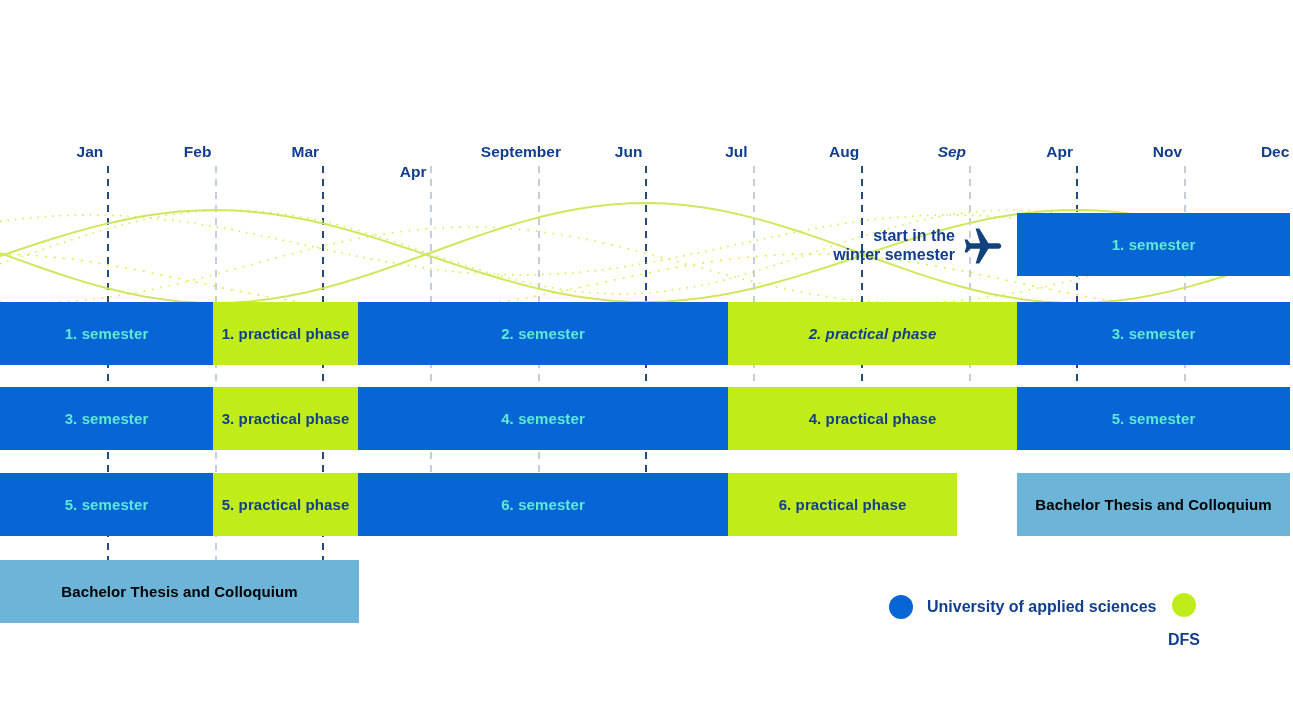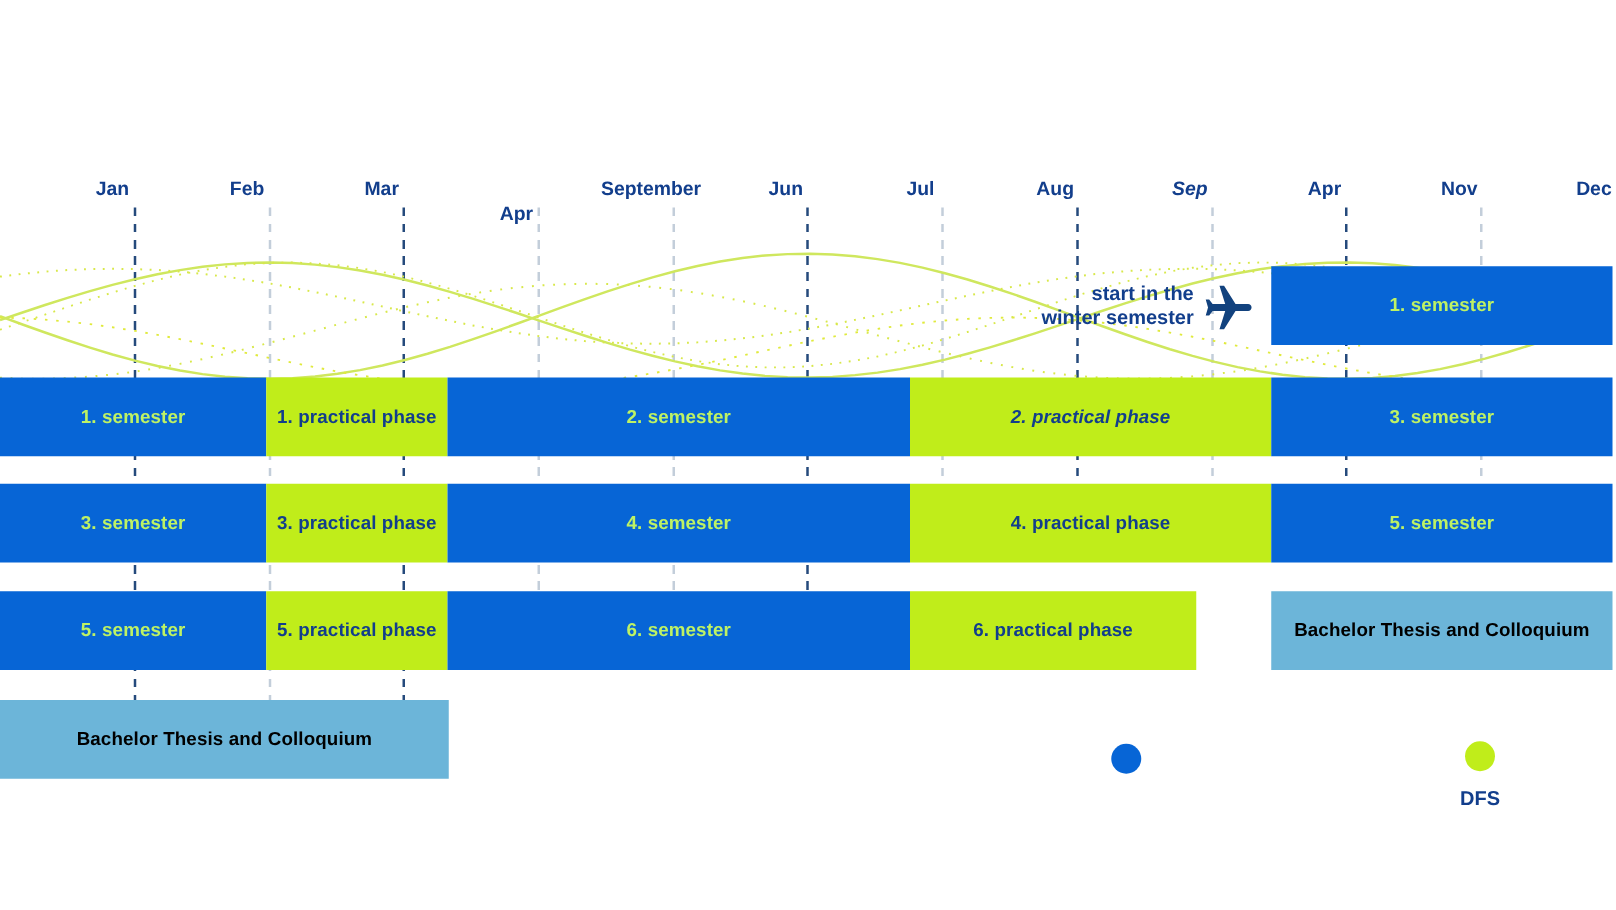--- a/index.html
+++ b/index.html
@@ -10,21 +10,21 @@
   .month-label{
     position:absolute;top:142px;height:19px;text-align:center;
     font-size:15.5px;font-weight:700;color:#123e8c;line-height:19px;padding-left:36px;
   }
   .grid-line{position:absolute;width:2px;top:166px;}
   #waves{position:absolute;left:0;top:160px;pointer-events:none;}
   .bar{
     position:absolute;height:63px;display:flex;align-items:center;justify-content:center;
     font-size:15px;font-weight:700;letter-spacing:.1px;white-space:nowrap;
   }
-  .bar.uni{color:#bef264;}
+  .bar.uni{color:#5eead4;}
   .bar.dfs{color:#123e8c;}
   .bar.thesis{color:#000000;}
   #start-note{
     position:absolute;top:226px;right:338px;text-align:right;
     font-size:16px;font-weight:700;color:#123e8c;line-height:19px;
   }
   #plane{position:absolute;left:958px;top:224px;}
   .legend-item{position:absolute;top:593px;height:28px;display:flex;align-items:center;gap:14px;}
   .legend-dot{width:24px;height:24px;border-radius:50%;flex:0 0 auto;}
   .legend-text{font-size:16px;font-weight:700;color:#123e8c;white-space:nowrap;}
@@ -97,20 +97,21 @@
       <div class="bar dfs" style="left: 213px; top: 473px; width: 145px; background: rgb(192, 237, 26);">5. practical phase</div>
       <div class="bar uni" style="left: 358px; top: 473px; width: 370px; background: rgb(7, 101, 214);">6. semester</div>
       <div class="bar dfs" style="left: 728px; top: 473px; width: 229px; background: rgb(192, 237, 26);">6. practical phase</div>
       <div class="bar thesis" style="left: 1017px; top: 473px; width: 273px; background: rgb(108, 181, 217);">Bachelor Thesis and Colloquium</div>
       <div class="bar thesis" style="left: 0px; top: 560px; width: 359px; background: rgb(108, 181, 217);">Bachelor Thesis and Colloquium</div>
     </div>
 
   <div id="legend">
       <div class="legend-item" style="left: 889px;">
         <span class="legend-dot" style="background: rgb(7, 101, 214);"></span>
+        <span class="legend-text">University of applied sciences</span>
       </div>
       <div class="legend-item" style="left: 1168px; flex-direction: column;">
         <span class="legend-dot" style="background: rgb(192, 237, 26);"></span>
         <span class="legend-text">DFS</span>
       </div>
     </div>
 
 </div>
 
 </body></html>

